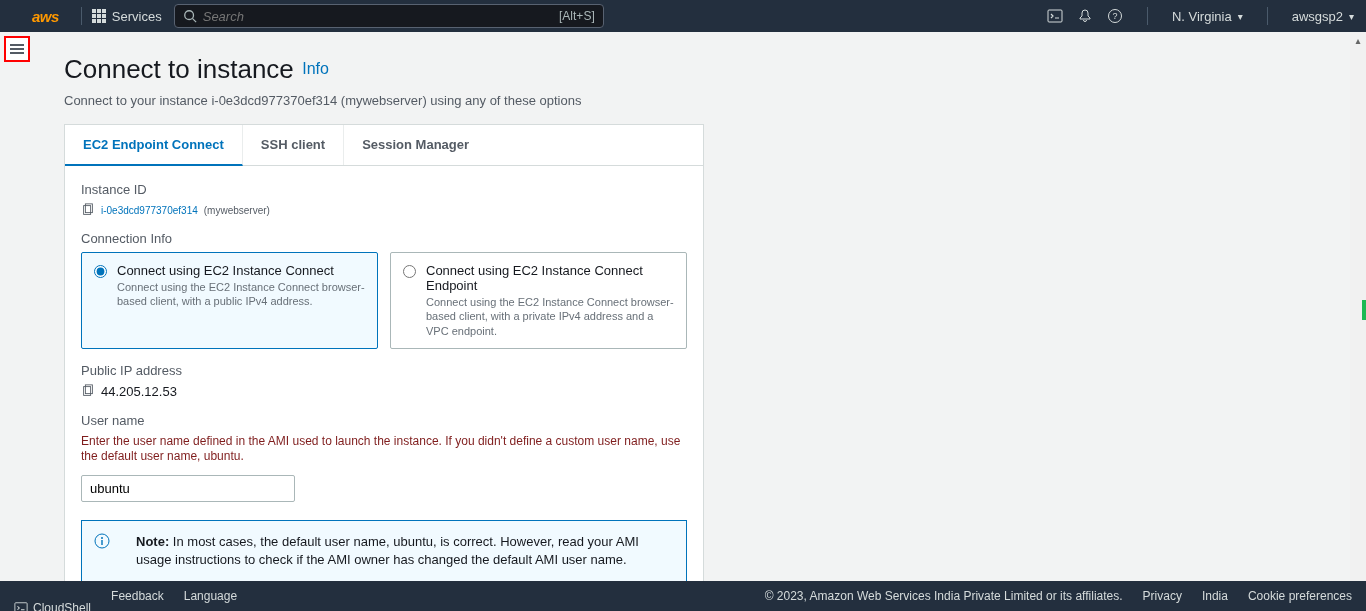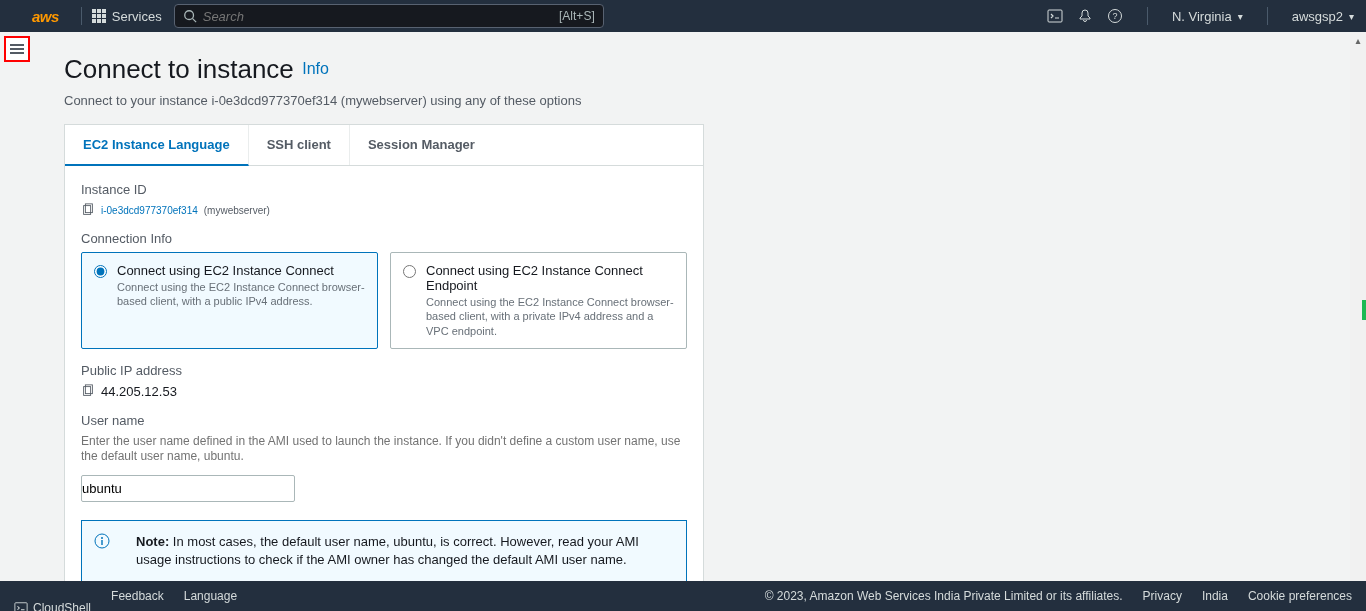--- a/index.html
+++ b/index.html
@@ -48,22 +48,22 @@
 
 .radio-row { display:flex; gap:12px; margin-bottom:14px; }
 .radio-card { flex:1; border:1px solid #aab7b8; border-radius:2px; padding:10px 12px; display:flex; gap:10px; cursor:pointer; font-size:13px; align-items:flex-start;}
 .radio-card.selected { border:1px solid #0073bb; background:#f1faff; }
 .radio-card .rtitle { color:#16191f; margin-bottom:2px;}
 .radio-card .rdesc { font-size:11px; color:#687078; line-height:1.3; }
 .radio-input { margin-top:2px; accent-color:#0073bb; }
 
 .ip-line { display:flex; align-items:center; gap:6px; font-size:13px; margin-bottom:14px; color:#16191f;}
 
-.help-text { font-size:12px; color:#737373; margin-bottom:10px; line-height:1.3;}
-.text-input { width: 214px; border:1px solid #aab7b8; padding:5px 0; font-size:13px; border-radius:2px;}
+.help-text { font-size:12px; color:#7f1d1d; margin-bottom:10px; line-height:1.3;}
+.text-input { width: 214px; border:1px solid #aab7b8; padding:5px 8px; font-size:13px; border-radius:2px;}
 
 .note-box { border:1px solid #0073bb; background:#f1faff; padding:12px; display:flex; gap:26px; font-size:13px; color:#16191f; margin-top:18px; line-height:1.4;}
 .note-box .info-i { width:16px;height:16px;flex-shrink:0;}
 
 
 .scroll-track { position:absolute; right:0; top:32px; bottom:30px; width:16px; background:#f1f1f1;}
 .scroll-up, .scroll-down { height:16px; display:flex; align-items:center; justify-content:center; color:#666; font-size:10px; cursor:pointer;}
 .scroll-thumb-green{ position:absolute; right:0; top:300px; width:4px; height:20px; background:#1db954;}
 
 
@@ -137,21 +137,21 @@
 
 <div class="main">
   <div>
     <h1>Connect to instance</h1>
     <span class="info-link">Info</span>
   </div>
   <div class="subtitle">Connect to your instance i-0e3dcd977370ef314 (mywebserver) using any of these options</div>
 
   <div class="panel">
     <div class="tabs">
-      <div class="tab active">EC2 Instance Language</div>
+      <div class="tab active">EC2 Endpoint Connect</div>
       <div class="tab">SSH client</div>
       <div class="tab">Session Manager</div>
     </div>
     <div class="panel-body">
 
       <div class="field-label">Instance ID</div>
       <div class="instance-line">
         <svg class="copy-icon" viewBox="0 0 16 16">
             <rect x="3" y="3" width="8" height="10" stroke="#545b64" fill="none"></rect>
             <rect x="5" y="1" width="8" height="10" stroke="#545b64" fill="none"></rect>

